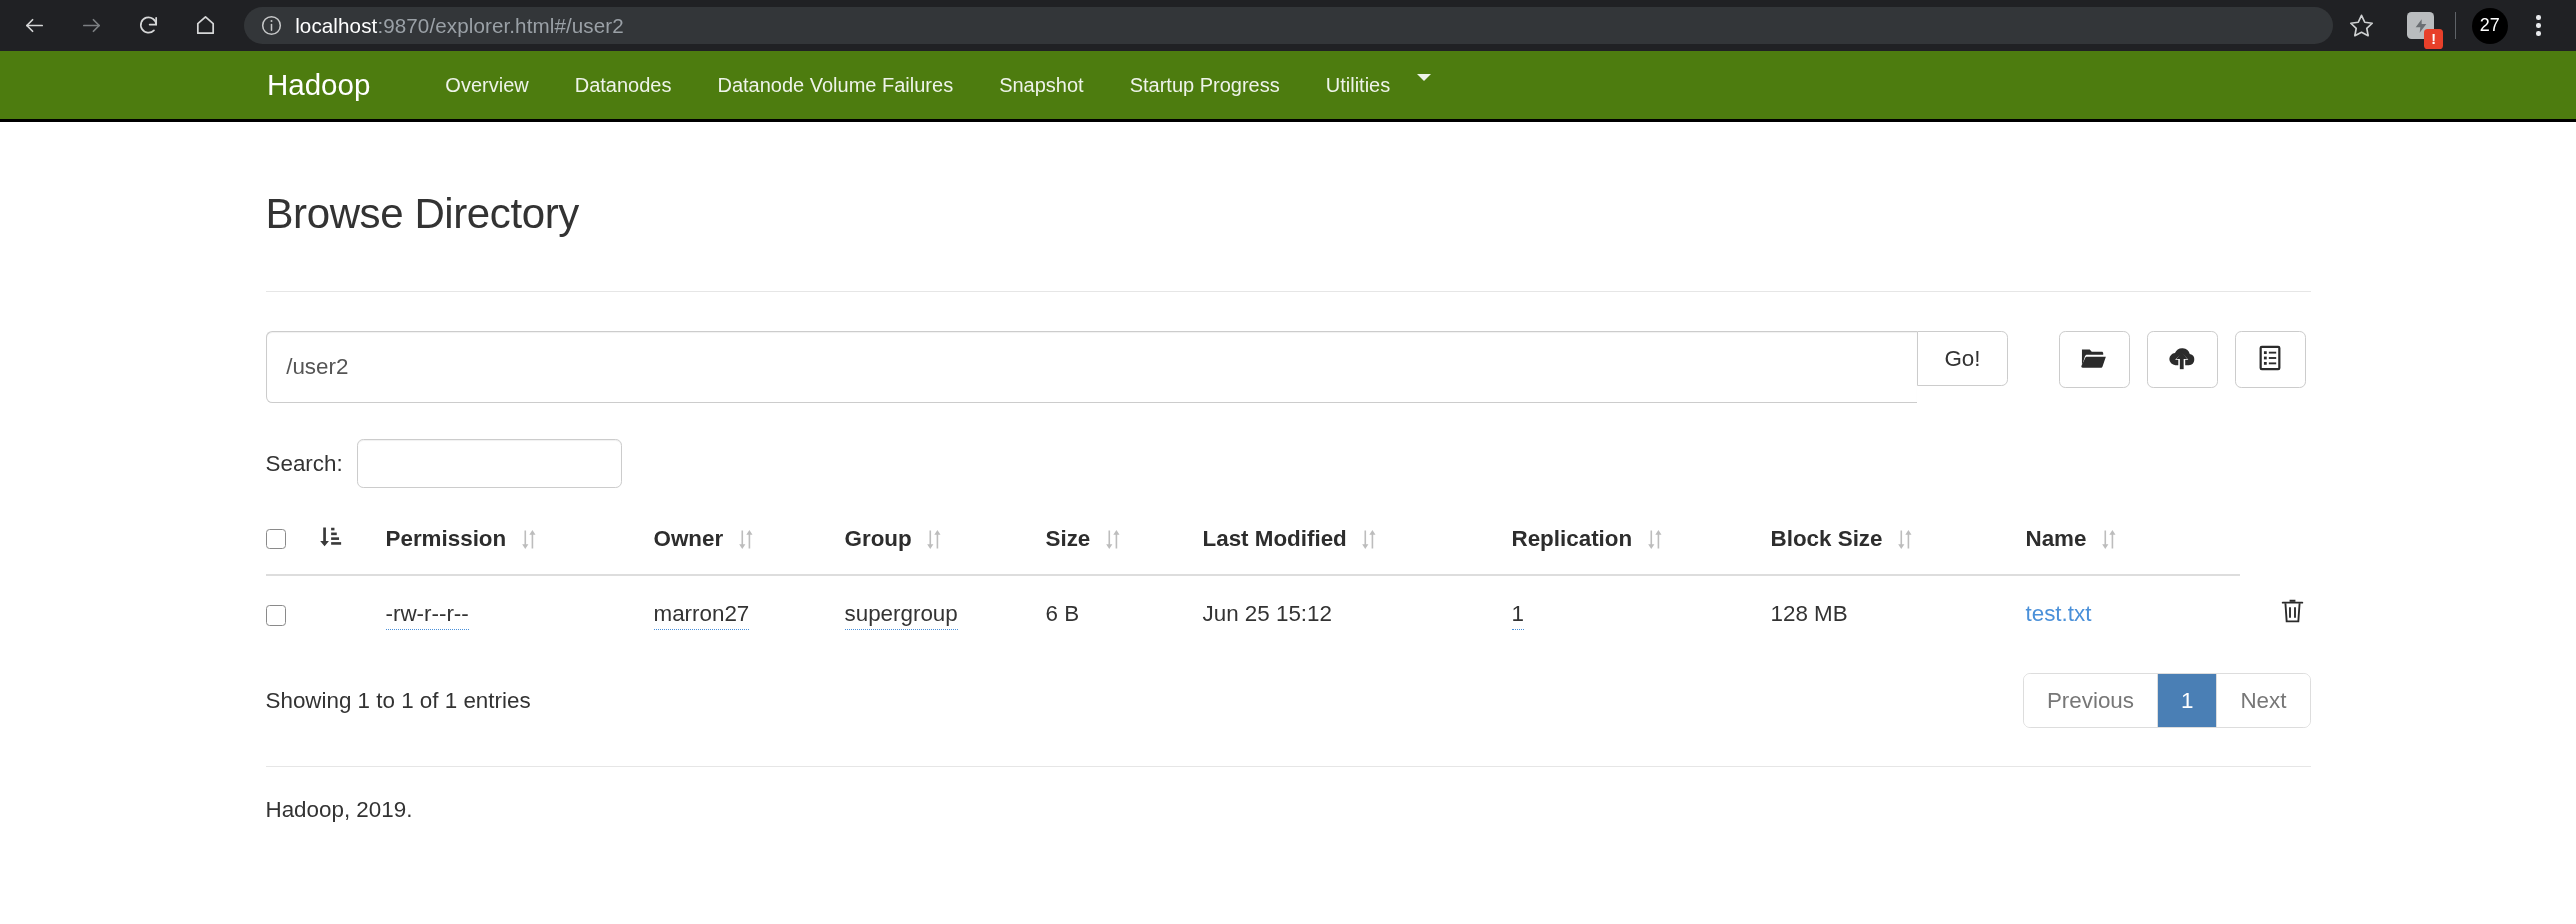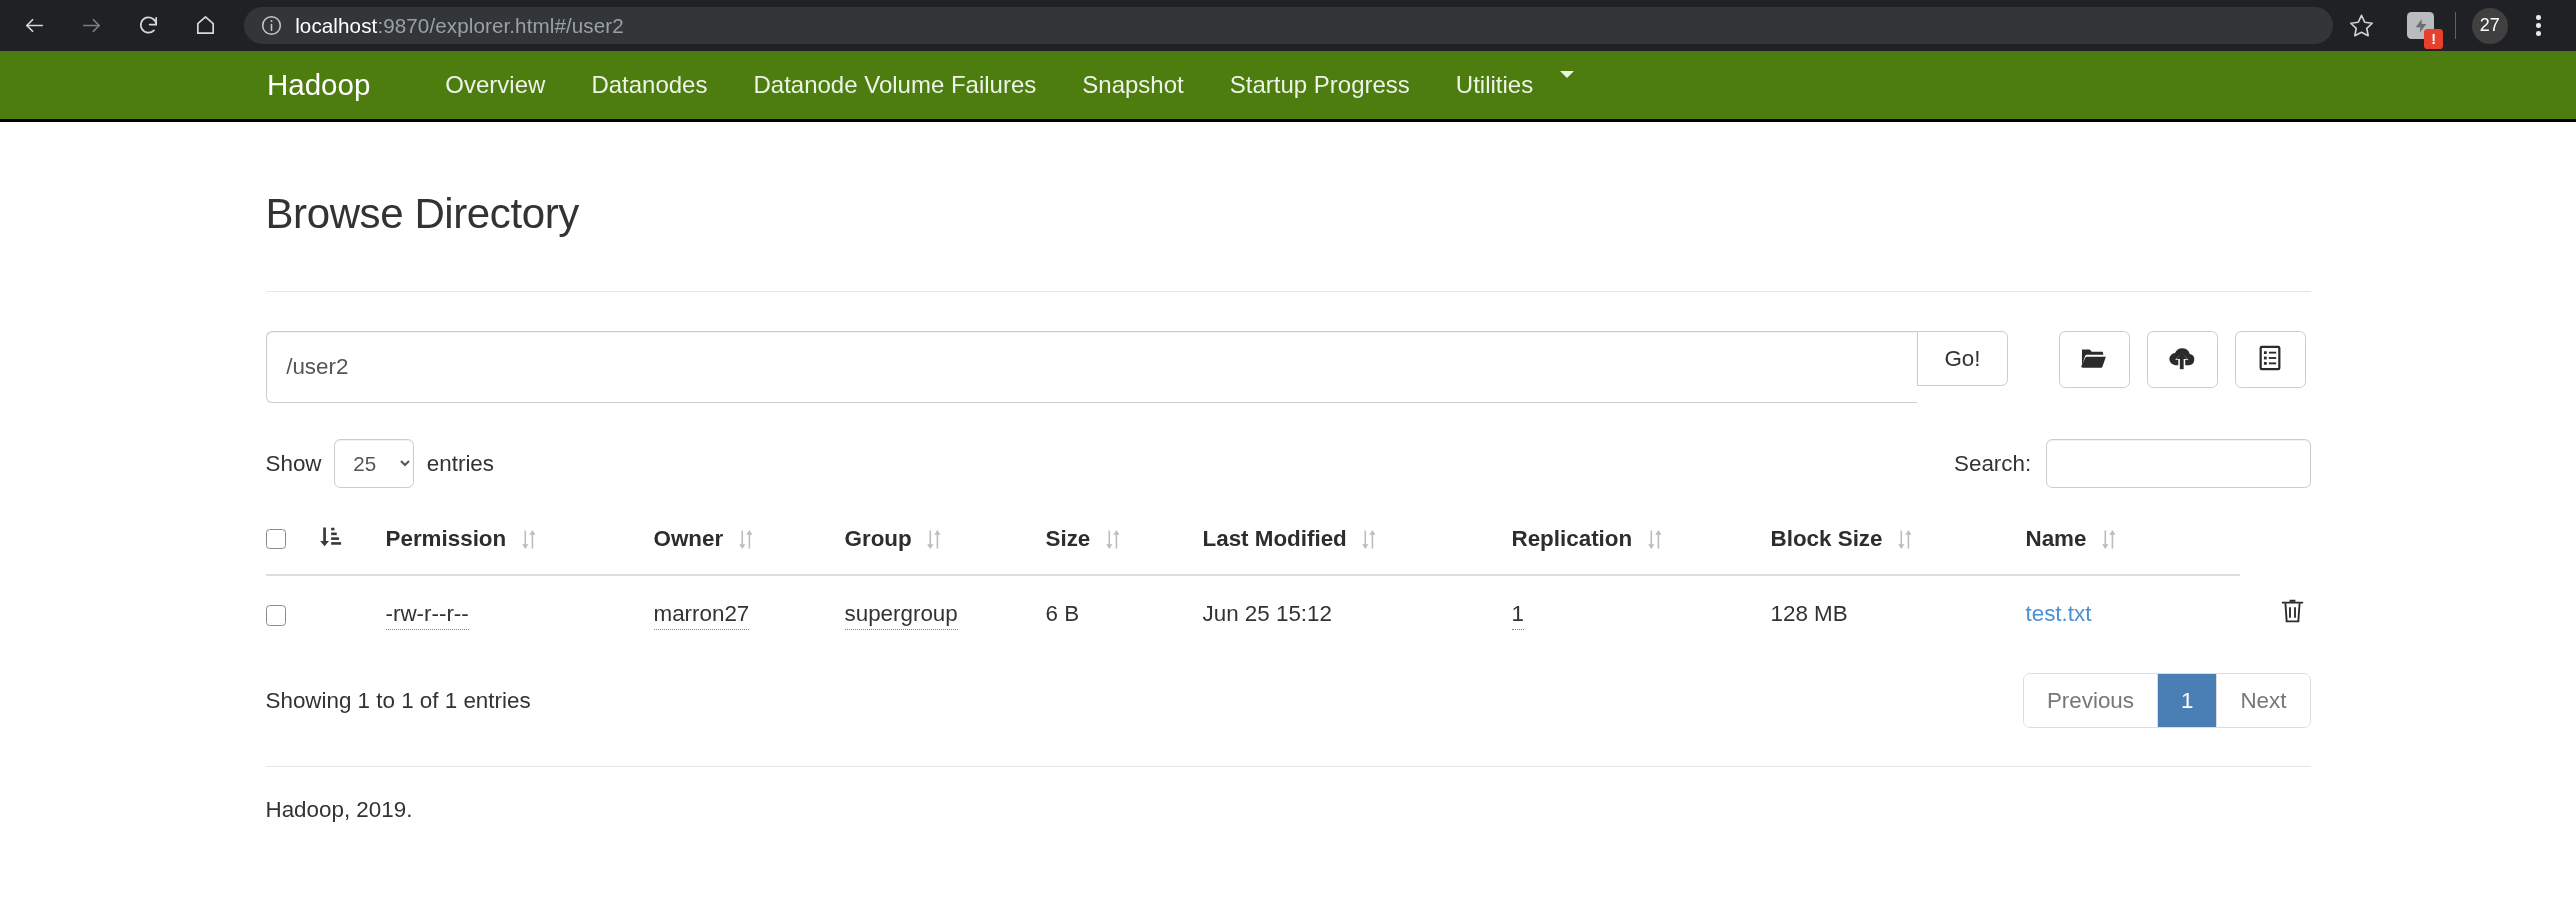--- a/index.html
+++ b/index.html
@@ -124,21 +124,21 @@
   .chrome-divider {
     width: 0.9px;
     height: 27px;
     background: #5f6368;
     margin: 0 16px;
   }
   .profile-badge {
     width: 36px;
     height: 36px;
     border-radius: 50%;
-    background: #404040;
+    background: #000000;
     color: #fff;
     font-size: 18px;
     display: flex;
     align-items: center;
     justify-content: center;
     cursor: pointer;
   }
   .kebab-menu {
     width: 36px;
     height: 36px;
@@ -175,21 +175,21 @@
     cursor: pointer;
     white-space: nowrap;
   }
   .nav-links {
     display: flex;
     align-items: center;
     gap: 0;
   }
   .nav-link {
     color: #eef3e9;
-    font-size: 24px;
+    font-size: 20px;
     padding: 0 23px;
     white-space: nowrap;
     cursor: pointer;
   }
   .nav-link.dropdown {
     display: flex;
     gap: 27px;
   }
   .caret {
     width: 0;
@@ -536,25 +536,20 @@
               <rect x="11" y="6.6" width="6.3" height="1.6" fill="currentColor" stroke="none"></rect>
               <rect x="11" y="11.2" width="6.3" height="1.6" fill="currentColor" stroke="none"></rect>
               <rect x="11" y="15.8" width="6.3" height="1.6" fill="currentColor" stroke="none"></rect>
             </svg>
         </span>
       </div>
     </div>
   </div>
 
   <div class="table-controls">
-    <div class="length-ctl">
-      <span>Show</span>
-      <select id="len-select"><option value="10">10</option><option value="25" selected="">25</option><option value="50">50</option><option value="100">100</option></select>
-      <span>entries</span>
-    </div>
     <div class="filter-ctl">
       <span>Search:</span>
       <input type="search" placeholder="" style="">
     </div>
   </div>
 
   <table class="explorer">
     <thead>
       <tr>
         <th class="nosort" style="width:52px;">

